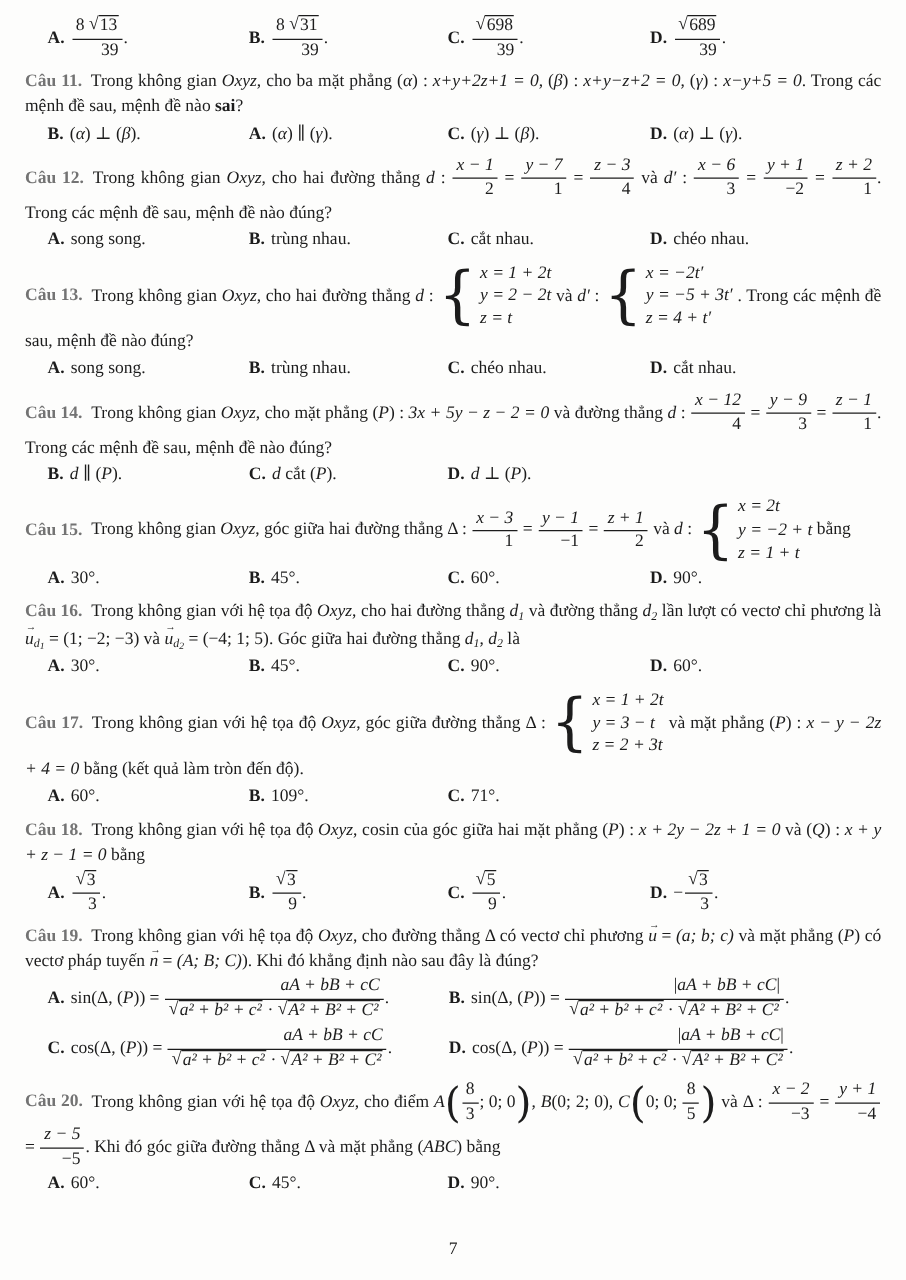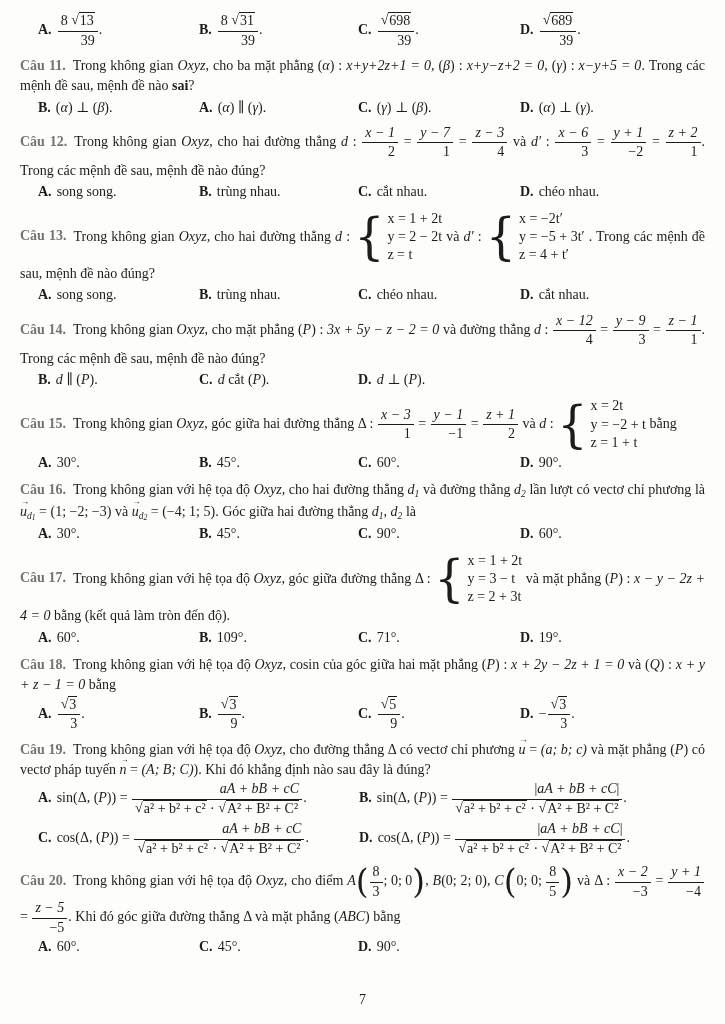--- a/index.html
+++ b/index.html
@@ -20,25 +20,25 @@
   .tk-b{font-weight:bold}
   .tk-sub{font-size:0.68em;font-style:italic;vertical-align:-0.3em}
   .tk-ssub{font-size:0.55em;font-style:italic;vertical-align:-0.5em}
   .tk-frac{display:inline-block;vertical-align:middle;text-align:right;
            padding:0 1px;line-height:1.18}
   .tk-frac>.num{display:block;padding:0 3px 1px;border-bottom:1px solid currentColor}
   .tk-frac>.den{display:block;padding:1px 3px 0}
   .tk-sqrt{white-space:nowrap}
   .tk-sqrt>.rad{display:inline-block;transform:translateY(-1px)}
   .tk-sqrt>.radicand{border-top:1px solid currentColor;padding:0 1px}
-  .tk-sqrt>.radicand.it{}
+  .tk-sqrt>.radicand.it{font-style:italic}
   .tk-sys{display:inline-flex;align-items:center;vertical-align:middle}
   .sys-brace{font-size:3.4em;font-weight:300;line-height:1;margin-right:3px;
              transform:scaleY(1.05);font-family:"DejaVu Serif",serif}
-  .sys-rows{display:inline-block;text-align:left;line-height:1.3}
+  .sys-rows{display:inline-block;text-align:left;font-style:italic;line-height:1.3}
   .sys-rows>.sys-row{display:block}
   .tk-vec{white-space:nowrap}
   .vec-base{position:relative;font-style:italic;display:inline-block}
   .vec-base::after{content:"\2192";position:absolute;left:0.08em;top:-0.72em;font-size:0.6em}
   .tk-bigp{display:inline-flex;align-items:center;vertical-align:middle}
   .bp{font-size:2.35em;font-weight:300;line-height:0.8;transform:scaleY(1.02);
       font-family:"DejaVu Serif",serif}
   .footer{position:absolute;bottom:16px;left:0;width:100%;text-align:center;font-size:14px}
 </style>
 </head>
@@ -134,21 +134,20 @@
             <span class="sys-rows">
               <span class="sys-row">x = 1 + 2t</span>
               <span class="sys-row">y = 3 − t</span>
               <span class="sys-row">z = 2 + 3t</span>
             </span>
           </span><span class="tk-txt">  và mặt phẳng (</span><span class="tk-it">P</span><span class="tk-txt">) : </span><span class="tk-it">x − y − 2z + 4 = 0</span><span class="tk-txt"> bằng (kết quả làm tròn đến độ).</span></div>
         <div class="opts opts4">
           <div class="opt"><span class="opt-key">A.</span><span class="opt-content"><span class="tk-txt">60°.</span></span></div>
           <div class="opt"><span class="opt-key">B.</span><span class="opt-content"><span class="tk-txt">109°.</span></span></div>
           <div class="opt"><span class="opt-key">C.</span><span class="opt-content"><span class="tk-txt">71°.</span></span></div>
-          <div class="opt"><span class="opt-key">D.</span><span class="opt-content"><span class="tk-txt">19°.</span></span></div>
         </div>
       </div>
       <div class="question">
         <div class="q-para"><span class="q-label">Câu 18.</span><span class="tk-txt">Trong không gian với hệ tọa độ </span><span class="tk-it">Oxyz</span><span class="tk-txt">, cosin của góc giữa hai mặt phẳng (</span><span class="tk-it">P</span><span class="tk-txt">) : </span><span class="tk-it">x + 2y − 2z + 1 = 0</span><span class="tk-txt"> và (</span><span class="tk-it">Q</span><span class="tk-txt">) : </span><span class="tk-it">x + y + z − 1 = 0</span><span class="tk-txt"> bằng</span></div>
         <div class="opts opts4">
           <div class="opt"><span class="opt-key">A.</span><span class="opt-content"><span class="tk-frac"><span class="num"><span class="tk-sqrt"><span class="rad">√</span><span class="radicand">3</span></span></span><span class="den"><span class="tk-txt">3</span></span></span><span class="tk-txt">.</span></span></div>
           <div class="opt"><span class="opt-key">B.</span><span class="opt-content"><span class="tk-frac"><span class="num"><span class="tk-sqrt"><span class="rad">√</span><span class="radicand">3</span></span></span><span class="den"><span class="tk-txt">9</span></span></span><span class="tk-txt">.</span></span></div>
           <div class="opt"><span class="opt-key">C.</span><span class="opt-content"><span class="tk-frac"><span class="num"><span class="tk-sqrt"><span class="rad">√</span><span class="radicand">5</span></span></span><span class="den"><span class="tk-txt">9</span></span></span><span class="tk-txt">.</span></span></div>
           <div class="opt"><span class="opt-key">D.</span><span class="opt-content"><span class="tk-txt">−</span><span class="tk-frac"><span class="num"><span class="tk-sqrt"><span class="rad">√</span><span class="radicand">3</span></span></span><span class="den"><span class="tk-txt">3</span></span></span><span class="tk-txt">.</span></span></div>
         </div>

